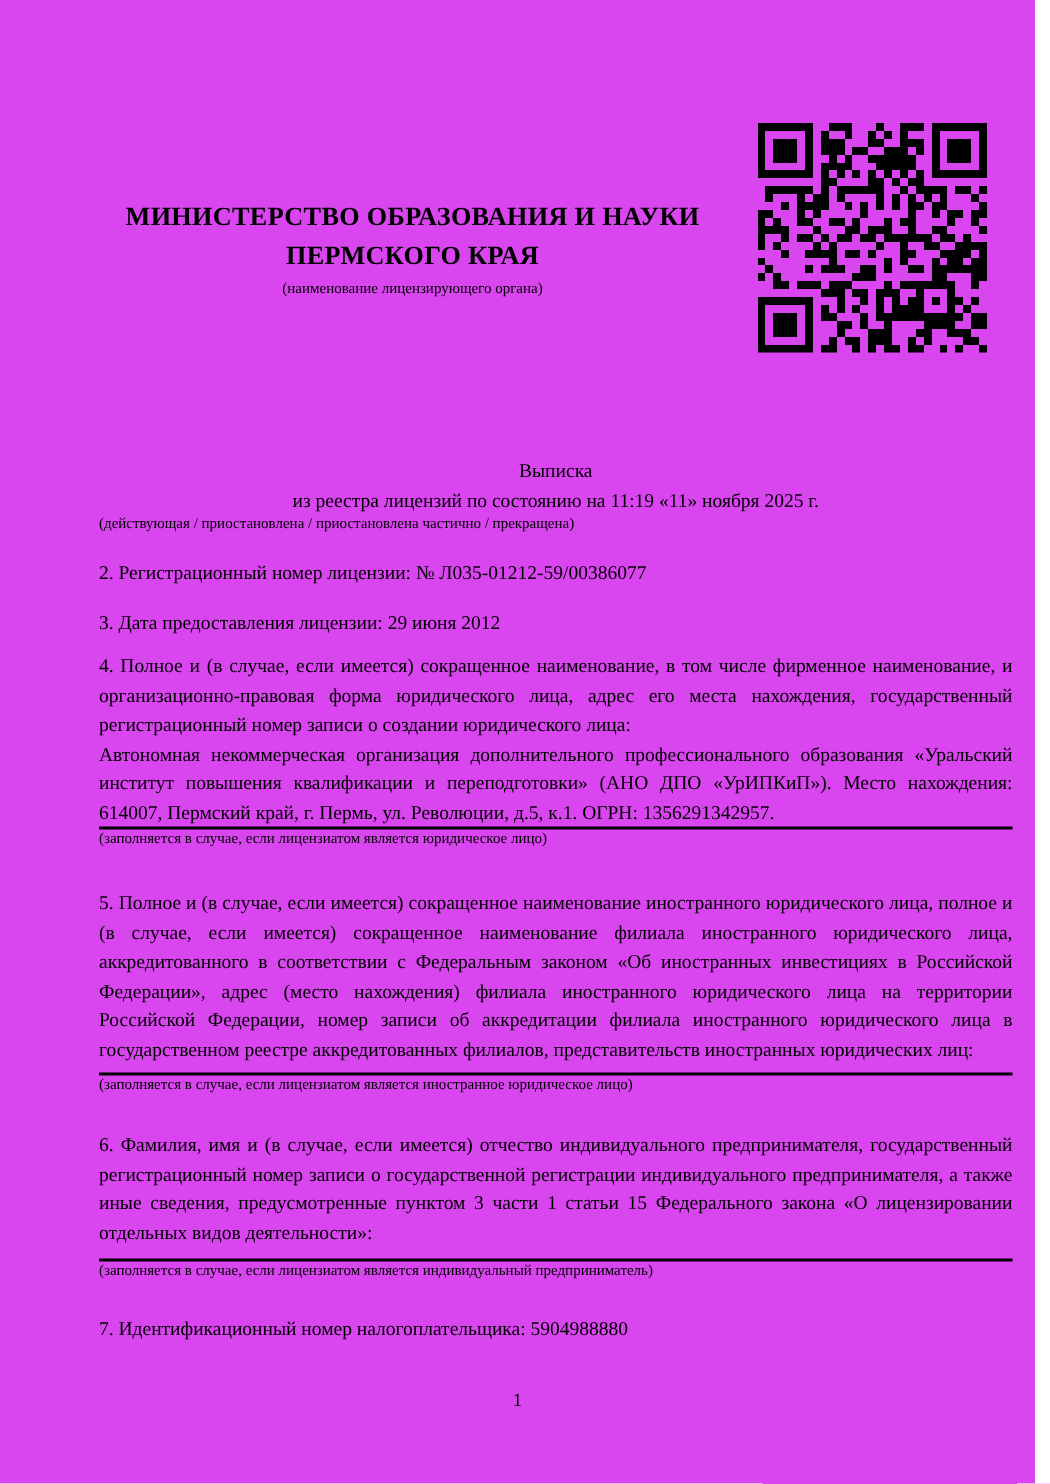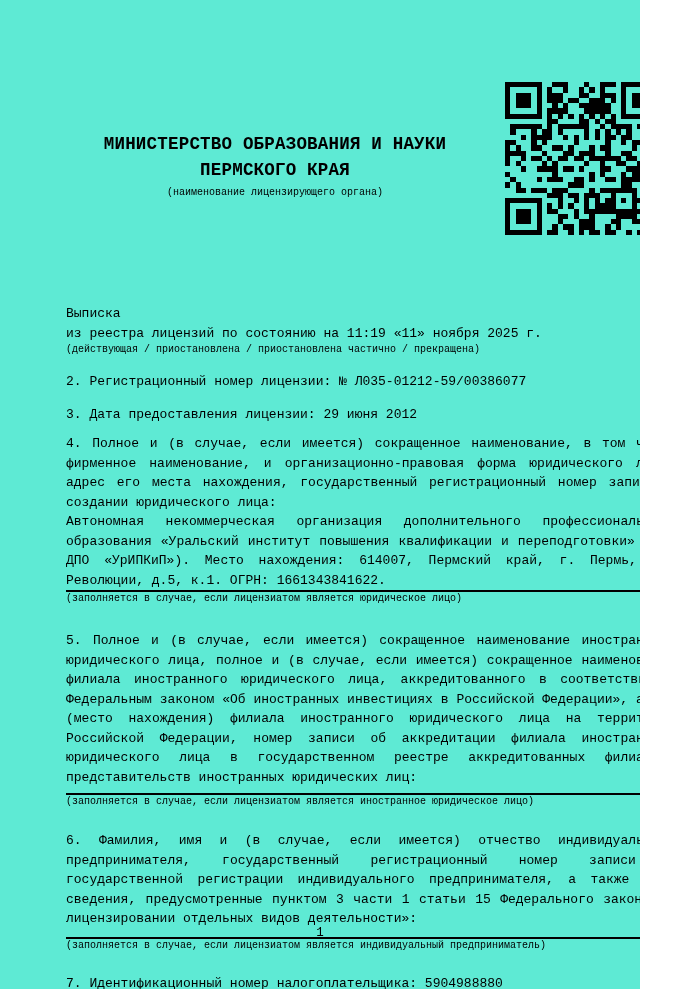--- a/index.html
+++ b/index.html
@@ -1,26 +1,26 @@
 <!DOCTYPE html>
 <html><head>
 <meta charset="utf-8">
 <style>
   html,body{margin:0;padding:0;background:#ffffff;}
   .page{
-    position:relative;width:640px;height:989px;background:#5eead4;color:#000;
-    font-family:Liberation Mono, monospace;overflow:hidden;
+    position:relative;width:690px;height:989px;background:#d946ef;color:#000;
+    font-family:Liberation Serif, serif;overflow:hidden;
   }
   .qr-code{position:absolute;top:82px;left:505px;width:153px;height:153px;}
   .qr-code svg{width:100%;height:100%;display:block;}
   .ministry{position:absolute;top:131px;left:66px;width:418px;text-align:center;}
   .ministry-name{font-weight:700;font-size:17.5px;line-height:26px;letter-spacing:.2px;}
   .ministry-caption{font-size:10px;line-height:13px;margin-top:3px;}
   .doc-body{position:absolute;top:300px;left:66px;width:609px;font-size:13px;line-height:19.5px;}
-  .doc-title{margin-top:4px;}
+  .doc-title{text-align:center;margin-top:4px;}
   .para{text-align:justify;}
   .caption{font-size:10px;line-height:13px;text-align:left;}
   .rule{border:none;border-top:2px solid #000;margin:0;height:0;}
   .item-1{margin-top:29px;}
   .item-2{margin-top:16px;}
   .item-3{margin-top:13px;}
   .item-4{margin-top:10px;}
   .item-5{margin-top:26px;}
   .item-5 .rule{margin-top:6px;}
   .item-6{margin-top:23px;}
@@ -479,21 +479,21 @@
     </div>
 
     <div class="caption">(действующая / приостановлена / приостановлена частично / прекращена)</div>
 
     <div class="item-2">2. Регистрационный номер лицензии: № Л035-01212-59/00386077</div>
 
     <div class="item-3">3. Дата предоставления лицензии: 29 июня 2012</div>
 
     <div class="item-4">
       <div class="para">4. Полное и (в случае, если имеется) сокращенное наименование, в том числе фирменное наименование, и организационно-правовая форма юридического лица, адрес его места нахождения, государственный регистрационный номер записи о создании юридического лица:</div>
-      <div class="para">Автономная некоммерческая организация дополнительного профессионального образования «Уральский институт повышения квалификации и переподготовки» (АНО ДПО «УрИПКиП»). Место нахождения: 614007, Пермский край, г. Пермь, ул. Революции, д.5, к.1. ОГРН: 1661343841622.</div>
+      <div class="para">Автономная некоммерческая организация дополнительного профессионального образования «Уральский институт повышения квалификации и переподготовки» (АНО ДПО «УрИПКиП»). Место нахождения: 614007, Пермский край, г. Пермь, ул. Революции, д.5, к.1. ОГРН: 1356291342957.</div>
       <hr class="rule">
       <div class="caption">(заполняется в случае, если лицензиатом является юридическое лицо)</div>
     </div>
 
     <div class="item-5">
       <div class="para">5. Полное и (в случае, если имеется) сокращенное наименование иностранного юридического лица, полное и (в случае, если имеется) сокращенное наименование филиала иностранного юридического лица, аккредитованного в соответствии с Федеральным законом «Об иностранных инвестициях в Российской Федерации», адрес (место нахождения) филиала иностранного юридического лица на территории Российской Федерации, номер записи об аккредитации филиала иностранного юридического лица в государственном реестре аккредитованных филиалов, представительств иностранных юридических лиц:</div>
       <hr class="rule">
       <div class="caption">(заполняется в случае, если лицензиатом является иностранное юридическое лицо)</div>
     </div>
 

